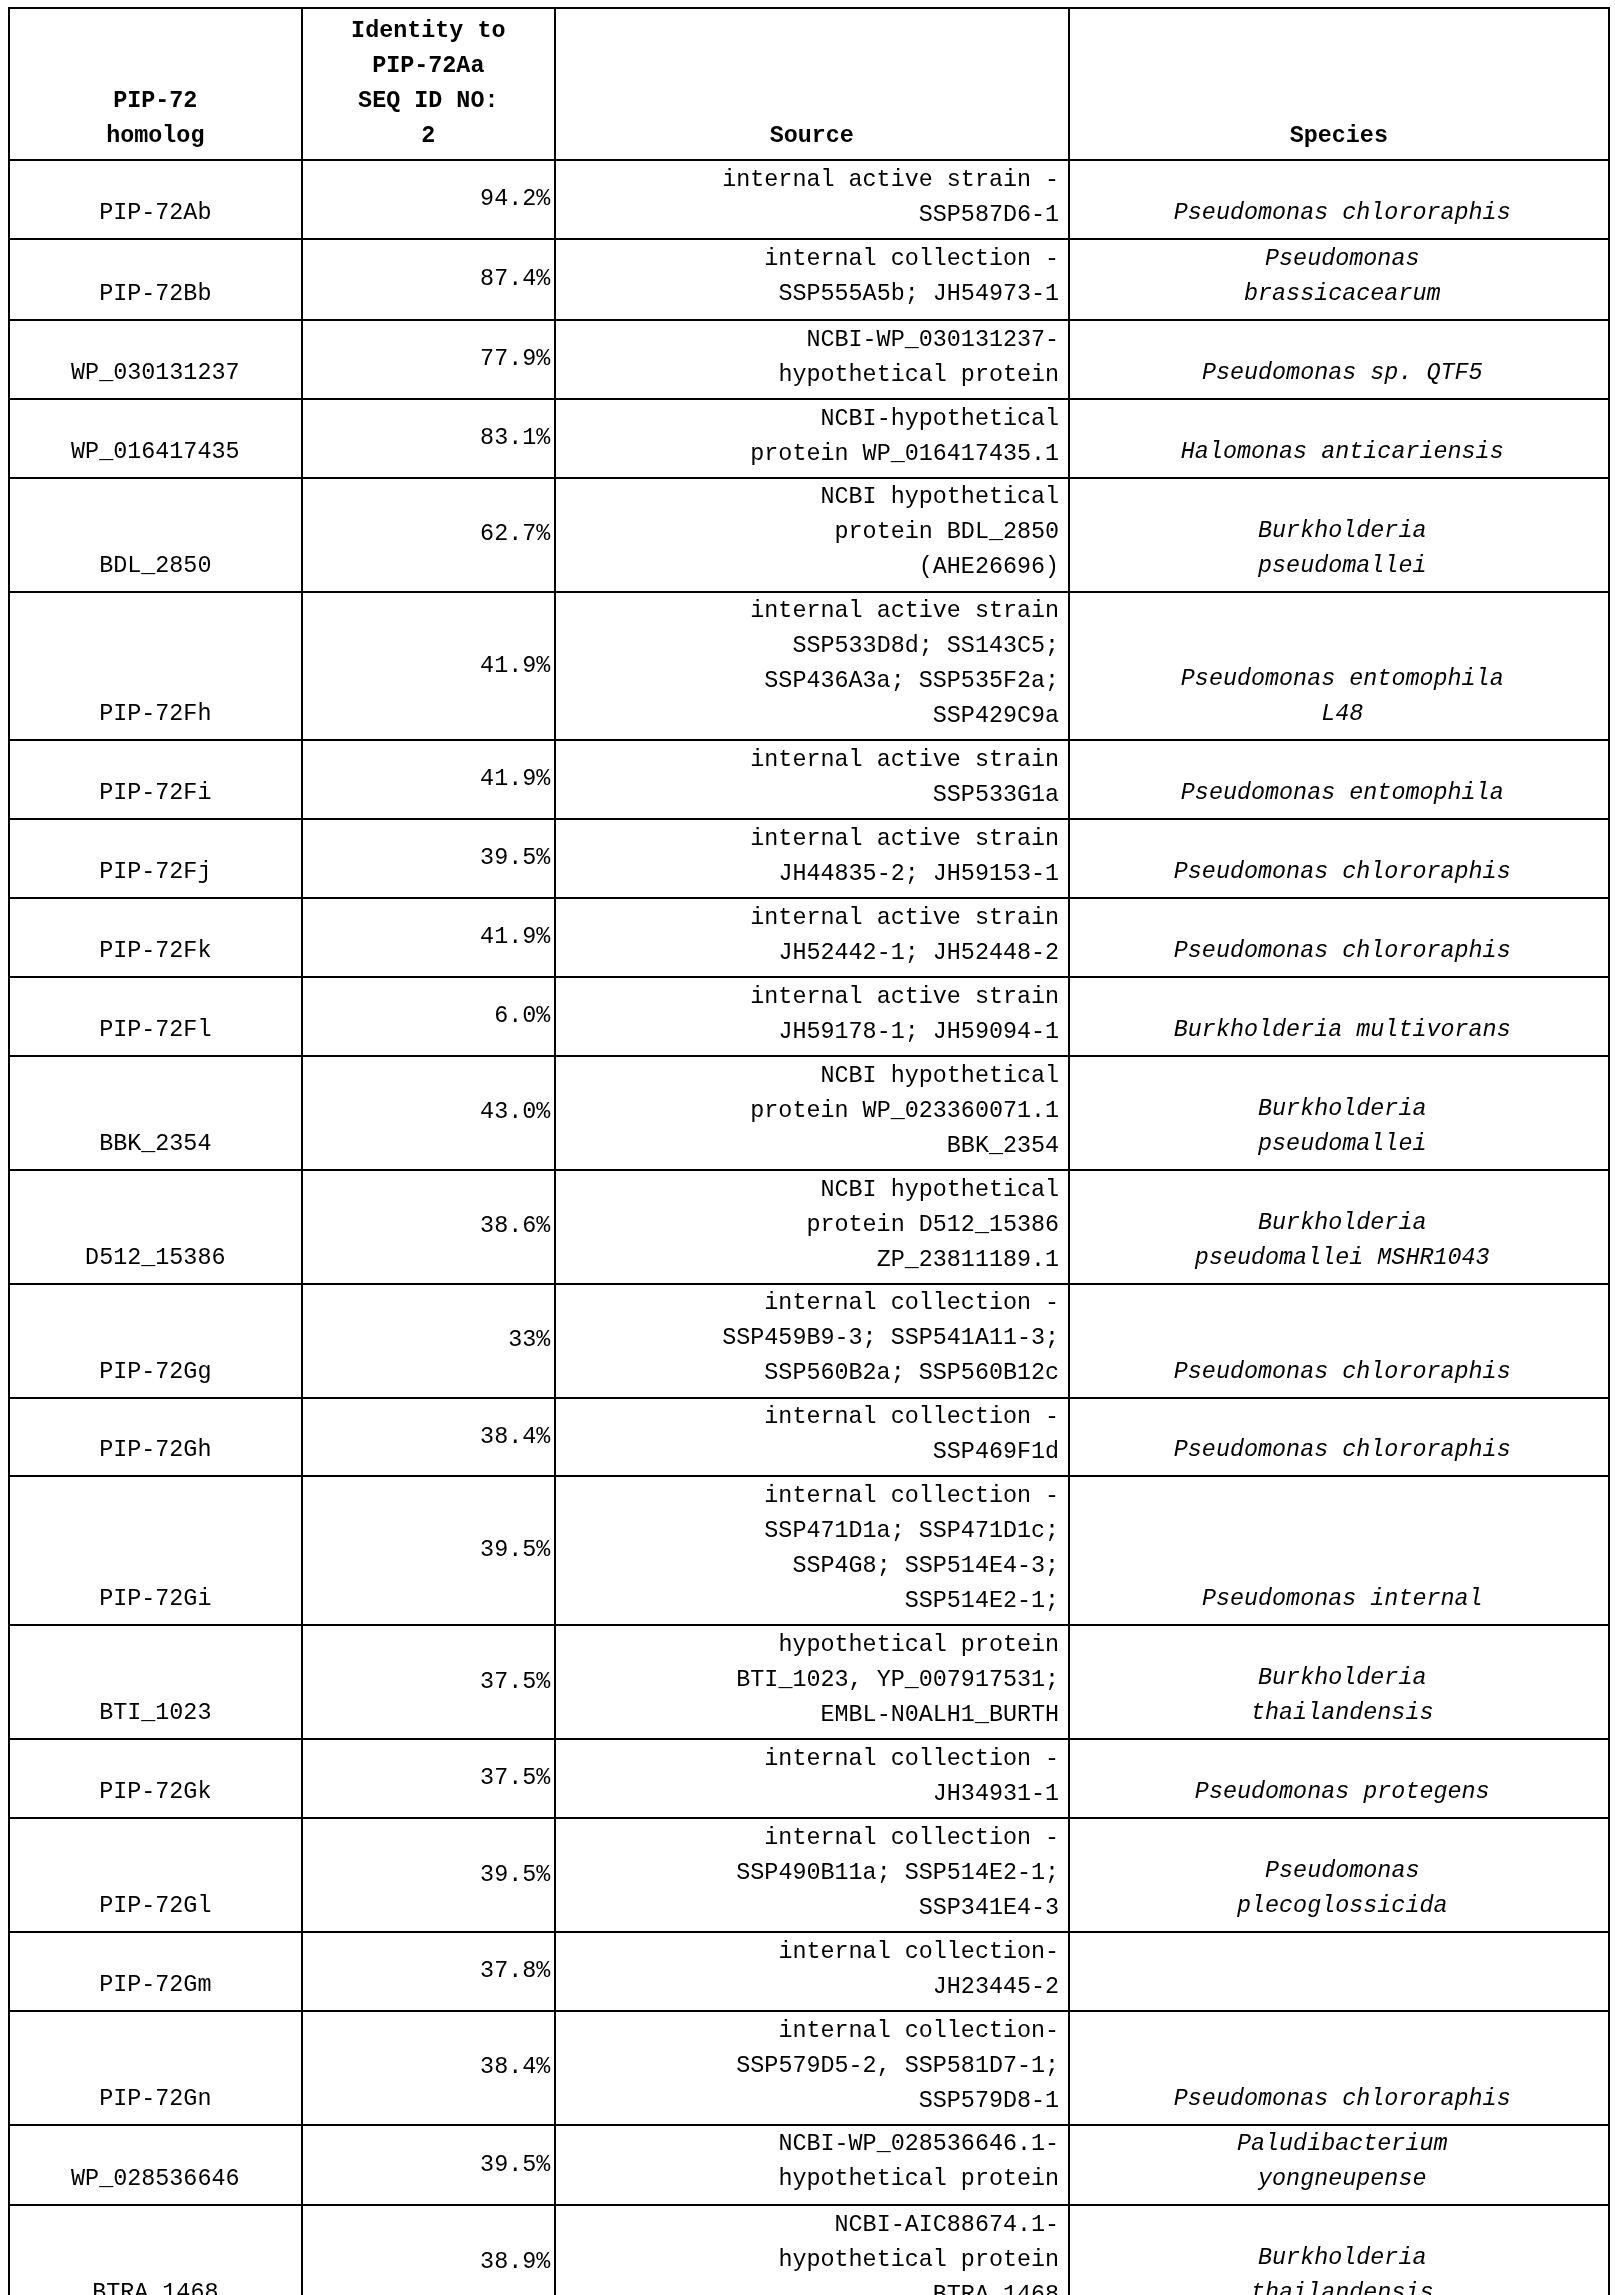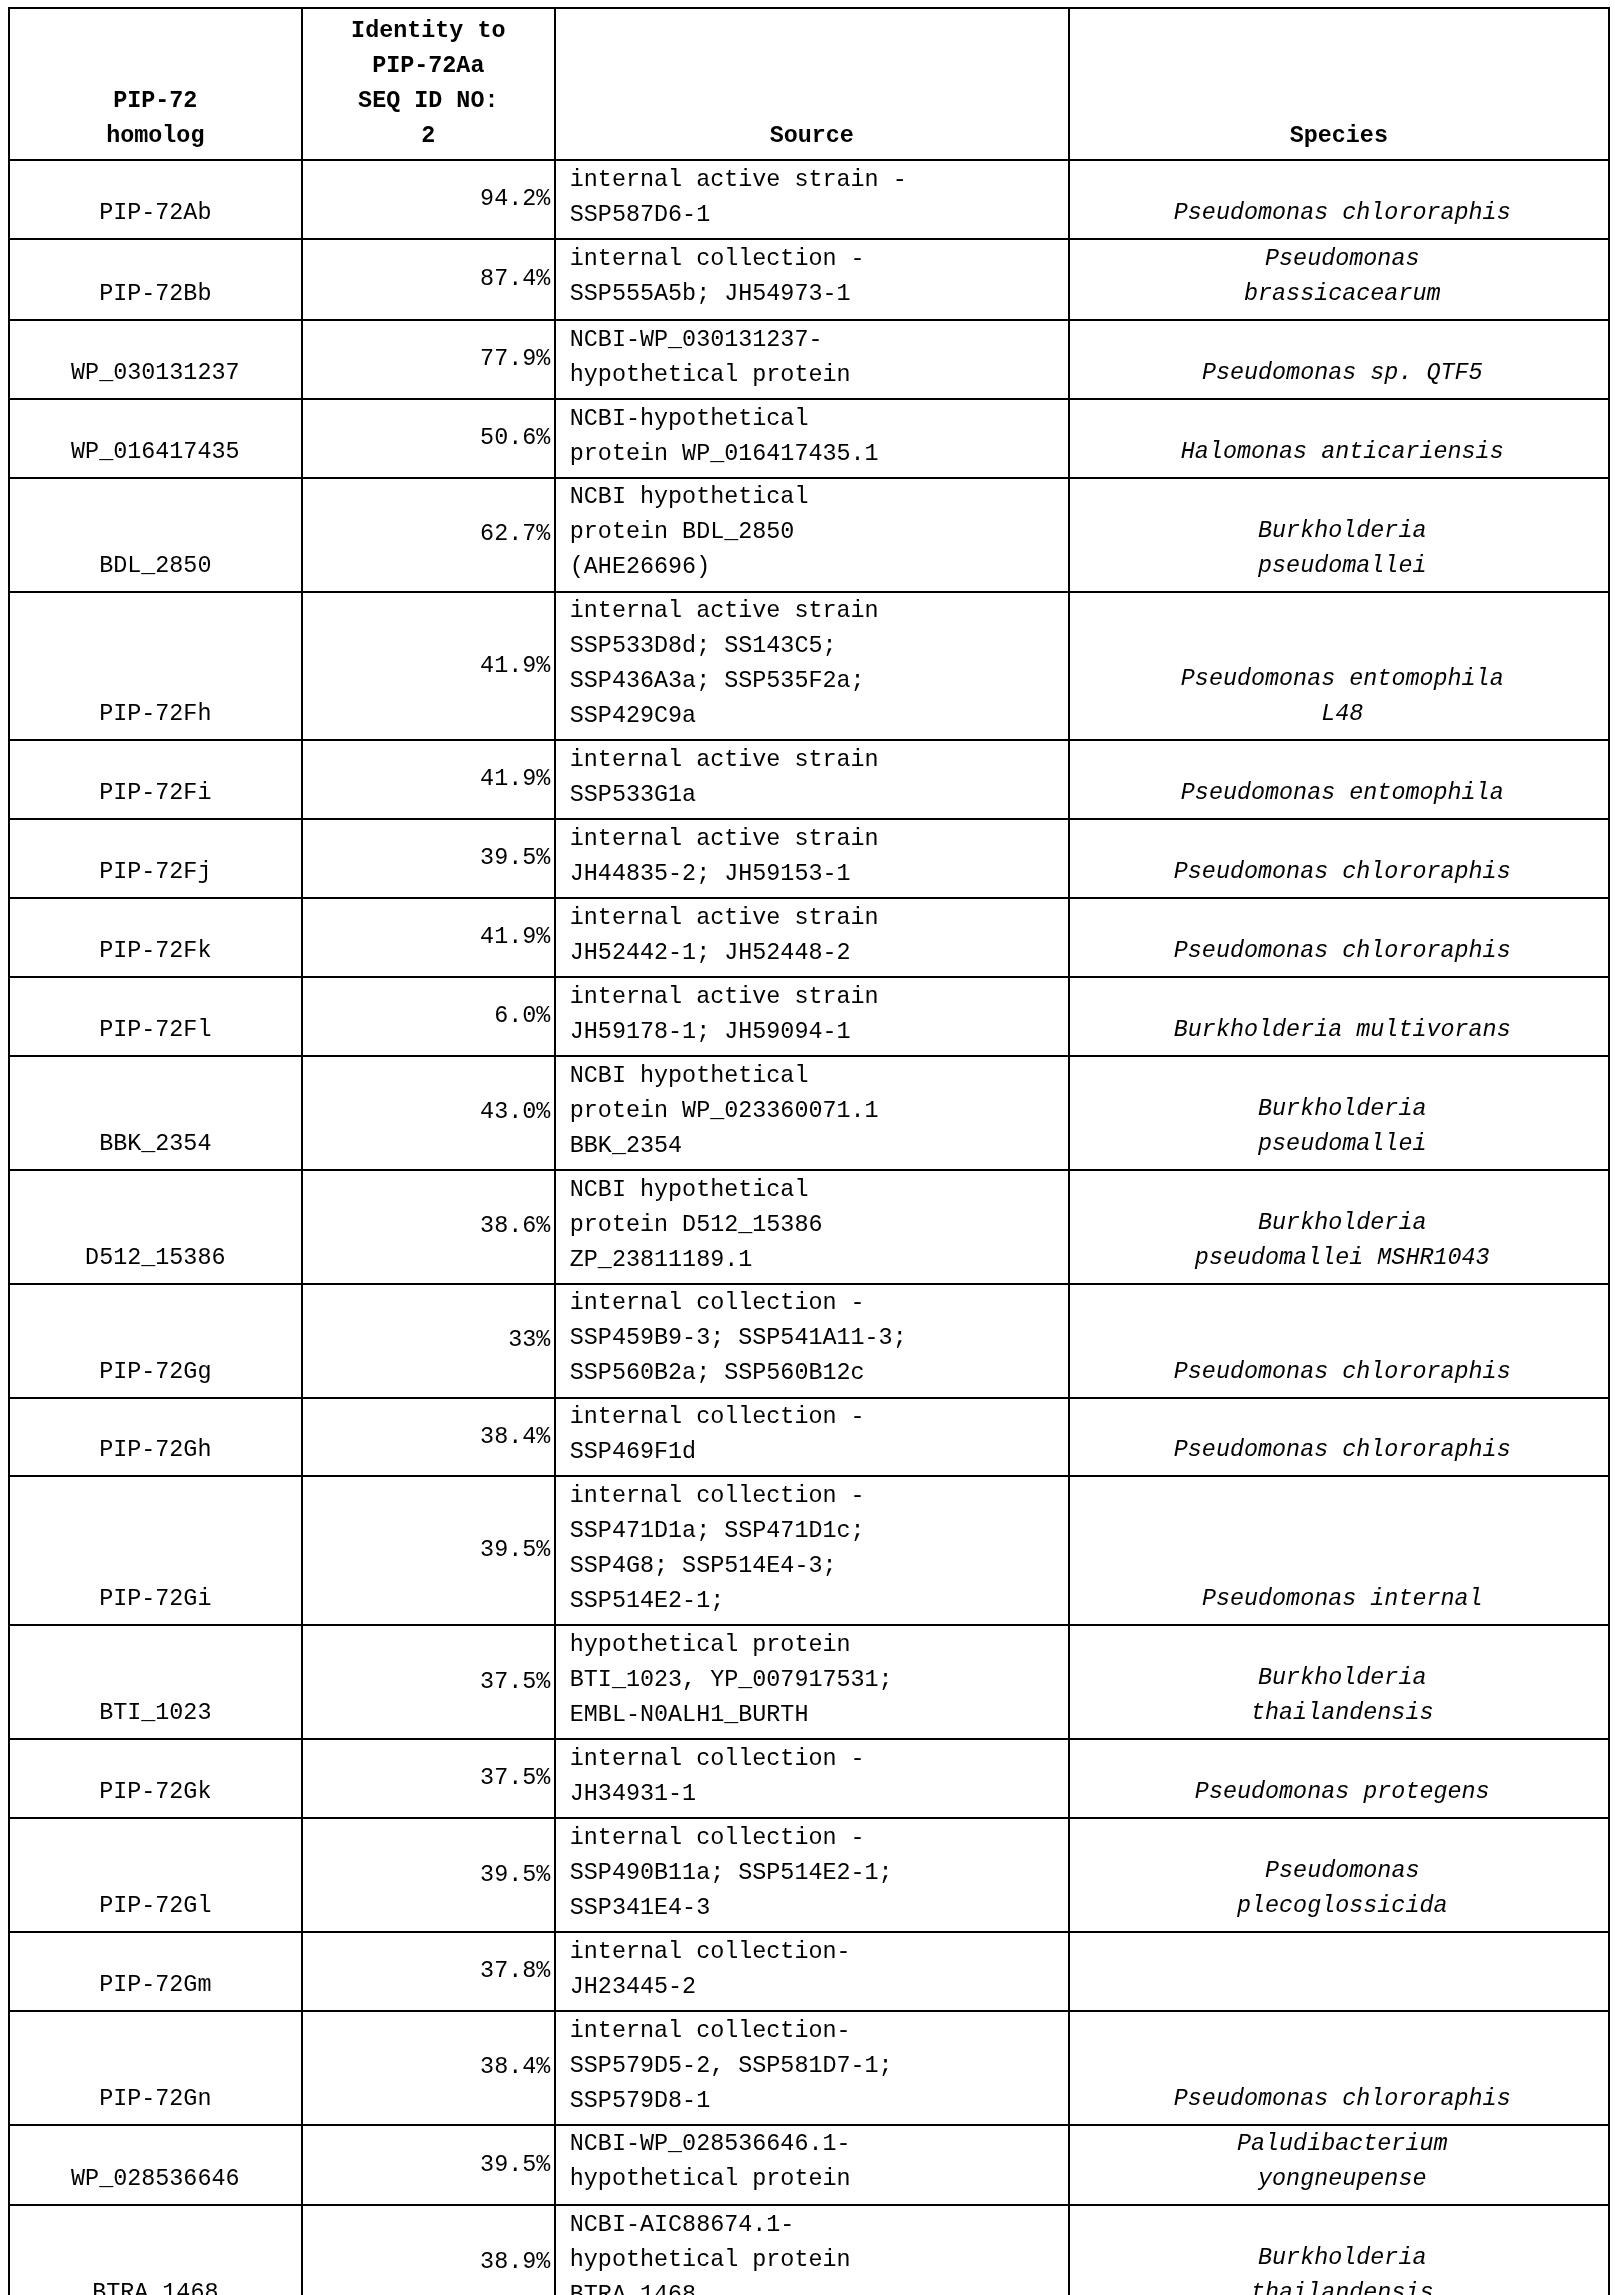--- a/index.html
+++ b/index.html
@@ -49,21 +49,21 @@
     vertical-align: bottom;
     padding: 1.7px 3.5px 7px;
     border-radius: 30px;
   }
   td.identity {
     text-align: right;
     vertical-align: middle;
     padding: 1.7px 3.5px;
   }
   td.source {
-    text-align: left;
+    text-align: right;
     vertical-align: top;
     padding: 1.7px 8.7px 5.2px 14px;
     border-radius: 12px;
   }
   td.species {
     text-align: center;
     vertical-align: bottom;
     font-style: italic;
     padding: 1.7px 8.7px 7px 15.6px;
   }
@@ -109,21 +109,21 @@
   </tr>
         <tr>
     <td class="homolog">WP_030131237</td>
     <td class="identity">77.9%</td>
     <td class="source">NCBI-WP_030131237-
 hypothetical protein</td>
     <td class="species">Pseudomonas sp. QTF5</td>
   </tr>
         <tr>
     <td class="homolog">WP_016417435</td>
-    <td class="identity">50.6%</td>
+    <td class="identity">83.1%</td>
     <td class="source">NCBI-hypothetical
 protein WP_016417435.1</td>
     <td class="species">Halomonas anticariensis</td>
   </tr>
         <tr>
     <td class="homolog">BDL_2850</td>
     <td class="identity">62.7%</td>
     <td class="source">NCBI hypothetical
 protein BDL_2850
 (AHE26696)</td>

